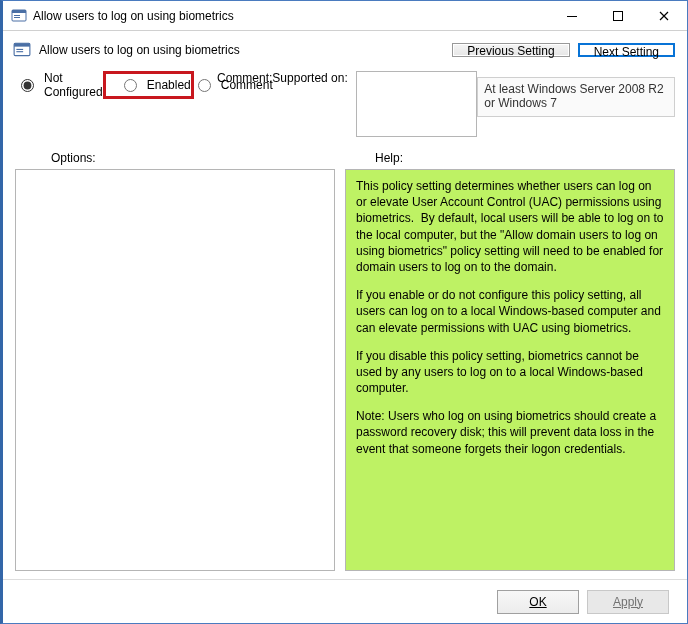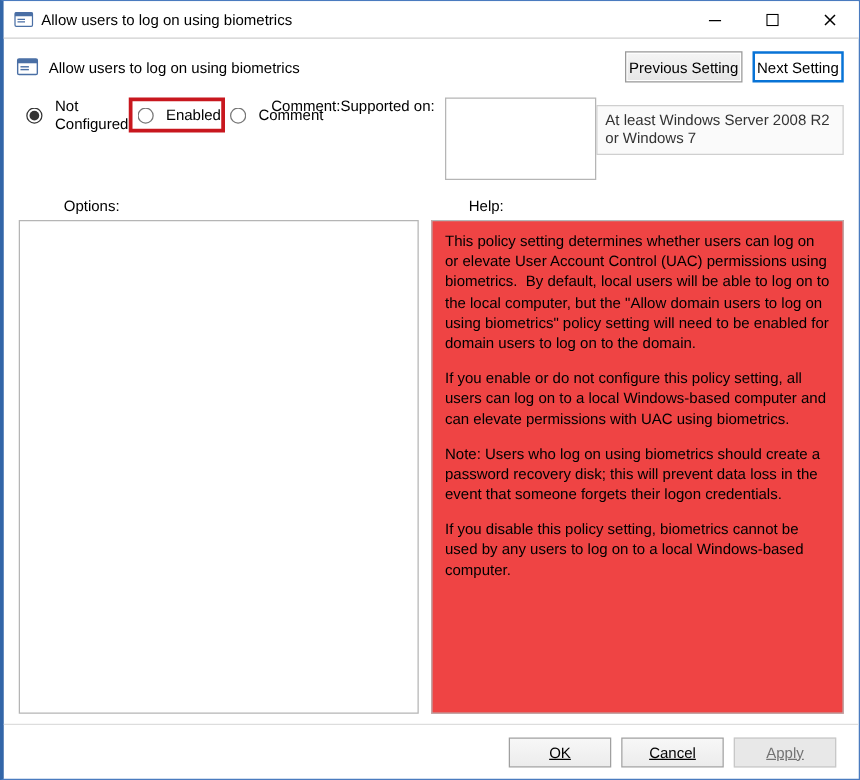--- a/index.html
+++ b/index.html
@@ -50,22 +50,22 @@
     align-items: center;
     padding: 10px 12px 12px 10px;
     gap: 8px;
   }
   .header-row .big-icon {
     width: 18px; height: 18px;
     display: inline-flex; align-items: center; justify-content: center;
   }
   .header-row .policy-title { flex: 1; font-size: 12px; }
   .nav-btn {
-    height: 25px;
-    padding: 0 2px;
+    height: 14px;
+    padding: 0 14px;
     border: 1px solid #999;
     background: #efefef;
     font: inherit;
     cursor: pointer;
   }
   .nav-btn.prev {
     background: linear-gradient(#f5f5f5,#e6e6e6);
     box-shadow: inset 0 0 0 1px #fff;
   }
   .nav-btn.next {
@@ -86,21 +86,21 @@
     gap: 2px;
   }
   .radio-row {
     display: flex; align-items: center;
     height: 28px;
     padding-left: 0;
     gap: 6px;
   }
   .radio-row.highlight {
     border: 3px solid #c8171e;
-    padding-left: 2px;
+    padding-left: 16px;
     margin-left: -2px;
   }
   .radio-row input[type=radio] {
     width: 13px; height: 13px;
     margin: 0 4px 0 2px;
     accent-color: #333;
   }
   .comment-box {
     height: 66px;
     border: 1px solid #b5b5b5;
@@ -134,21 +134,21 @@
     min-height: 0;
   }
   .options-panel {
     width: 320px;
     border: 1px solid #b5b5b5;
     background: #fff;
   }
   .help-panel {
     flex: 1;
     border: 1px solid #b5b5b5;
-    background: #ef4444;
+    background: #bef264;
     padding: 8px 10px;
     font-size: 12px;
     line-height: 1.35;
     overflow-y: auto;
   }
   .help-panel p { margin: 0 0 12px 0; white-space: pre-wrap; }
 
   .footer {
     height: 44px;
     display: flex;
@@ -261,24 +261,23 @@
   <div class="mid-labels">
     <span class="opt">Options:</span>
     <span>Help:</span>
   </div>
 
   <div class="panels">
     <div class="options-panel"></div>
     <div class="help-panel">
       <p>This policy setting determines whether users can log on or elevate User Account Control (UAC) permissions using biometrics.  By default, local users will be able to log on to the local computer, but the "Allow domain users to log on using biometrics" policy setting will need to be enabled for domain users to log on to the domain.</p>
       <p>If you enable or do not configure this policy setting, all users can log on to a local Windows-based computer and can elevate permissions with UAC using biometrics.</p>
+      <p>If you disable this policy setting, biometrics cannot be used by any users to log on to a local Windows-based computer.</p>
       <p>Note: Users who log on using biometrics should create a password recovery disk; this will prevent data loss in the event that someone forgets their logon credentials.</p>
-      <p>If you disable this policy setting, biometrics cannot be used by any users to log on to a local Windows-based computer.</p>
     </div>
   </div>
 
   <div class="footer">
     <button class="btn">OK</button>
-    <button class="btn">Cancel</button>
     <button class="btn apply" disabled="">Apply</button>
   </div>
 
 </div>
 
 </body></html>

